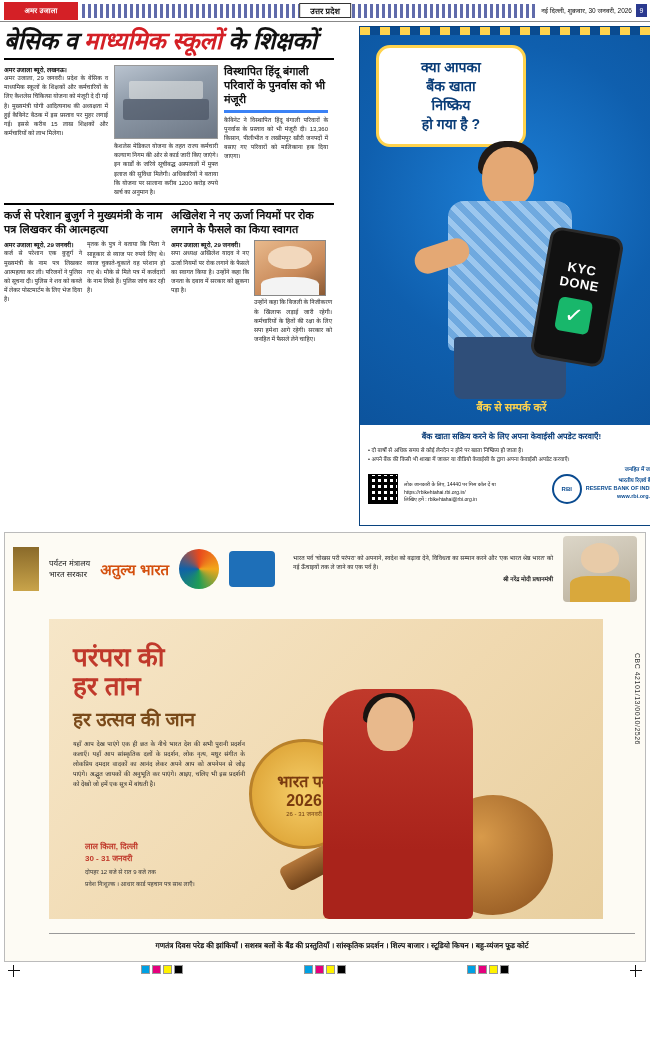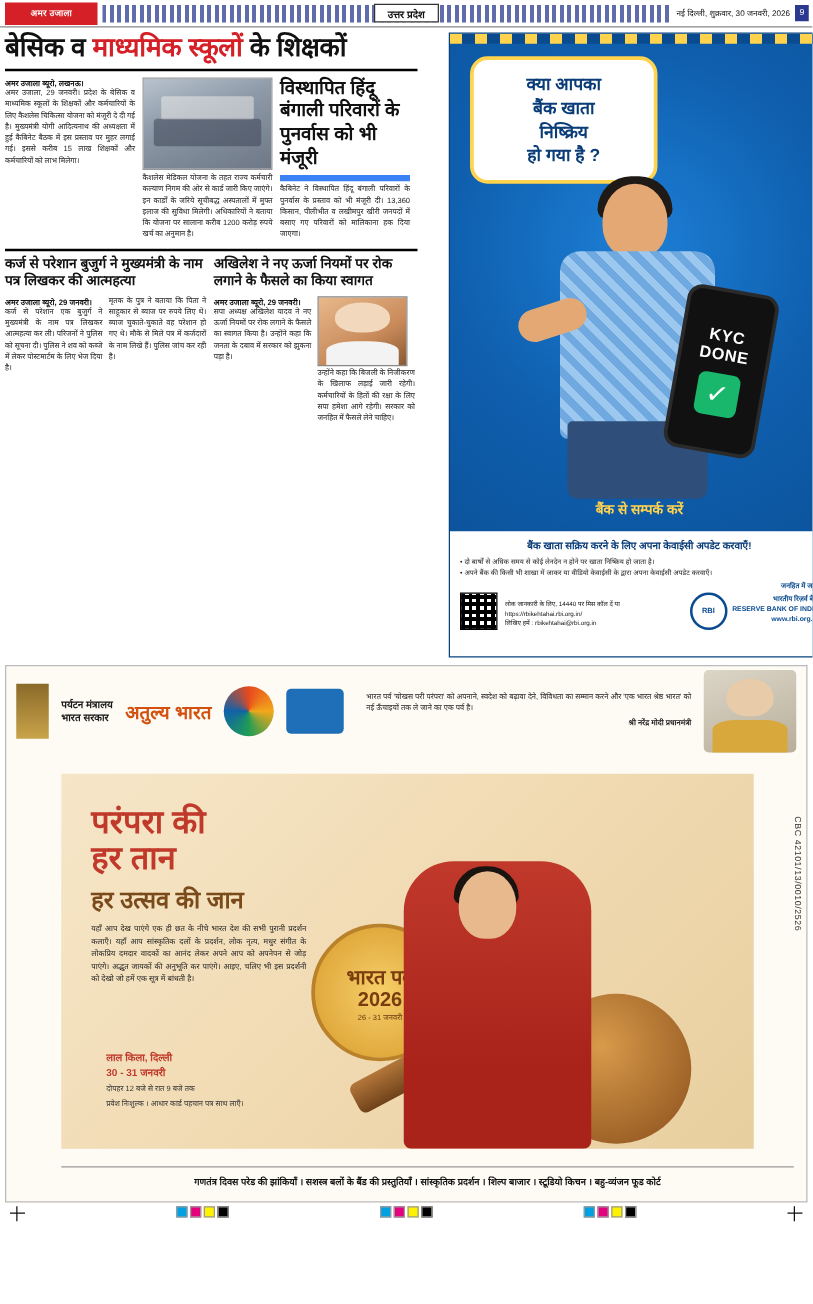--- a/index.html
+++ b/index.html
@@ -45,22 +45,23 @@
   }
 
   
   .body-grid { display: flex; padding: 4px 4px 0 4px; gap: 5px; }
   .col-left { width: 330px; }
   .col-right { width: 305px; }
 
   
   .headline-block { border-bottom: 2px solid #000; padding-bottom: 3px; }
   .headline {
-    font-size: 21px; line-height: 1.22; font-weight: bold; color: #111;
+    font-size: 24px; line-height: 1.22; font-weight: bold; color: #111;
     letter-spacing: -.2px;
+    font-style: italic;
   }
   .headline .hl-red { color: #d42026; }
   .subhead-bar {
     background: #d42026; color: #fff; font-size: 8px; font-weight: bold;
     padding: 3px 5px; margin-top: 4px;
   }
 
   
   .art-cols { display: flex; gap: 6px; margin-top: 5px; }
   .art-col { width: 104px; }
@@ -76,22 +77,22 @@
   }
   .photo::after {
     content:""; position:absolute; left:8%; top:45%; width:84%; height:30%;
     background: rgba(60,70,85,.55); border-radius: 3px;
   }
   .photo::before {
     content:""; position:absolute; left:14%; top:20%; width:72%; height:26%;
     background: rgba(240,240,235,.5); border-radius:2px;
   }
   .sub-kicker {
-    font-size: 15px; font-weight: bold; line-height: 1.25; color:#111;
-    border-bottom: 5px solid #3b82f6; padding-bottom:3px; margin-bottom: 3px;
+    font-size: 11px; font-weight: bold; line-height: 1.25; color:#111;
+    border-bottom: 3px solid #3b82f6; padding-bottom:3px; margin-bottom: 3px;
   }
 
   
   .story-row { display:flex; gap:6px; margin-top:6px; border-top:2px solid #000; padding-top:4px;}
   .story { width: 161px; }
   .story-hd { font-size: 11px; font-weight:bold; line-height:1.25; color:#111; margin-bottom:4px; }
   .story-cols { display:flex; gap:5px; }
   .story-col { width: 78px; }
   .mugshot {
     width: 72px; height: 56px; float:left; margin:0 4px 2px 0;
@@ -183,21 +184,21 @@
   .kyc-urls{ font-size:5px; color:#111; line-height:1.5; flex:1;}
   .rbi-name{ font-size:5.5px; color:#0a4b90; font-weight:bold; text-align:right; line-height:1.4;}
 
   
   .bp-ad {
     margin: 6px 4px 0 4px; width: 642px; height: 430px;
     border:1px solid #bbb; background:#fdfbf4; position:relative; overflow:hidden;
   }
   .bp-top { display:flex; align-items:center; padding:6px 8px; gap:10px; height:72px;}
   .bp-emblem{ width:26px; height:44px; background:linear-gradient(#8a6a2a,#c9a44a); }
-  .bp-min{ font-size:8px; font-weight:bold; color:#1a1a1a; line-height:1.4;}
+  .bp-min{ font-size:8px; font-weight:normal; color:#1a1a1a; line-height:1.4;}
   .bp-incredible{ font-size:15px; font-weight:bold; color:#d4500f;}
   .bp-logo2{ width:40px;height:40px;border-radius:50%;
     background:conic-gradient(#e8491d,#f2a71b,#1f9d55,#1062a8,#e8491d);}
   .bp-logo3{ width:46px;height:36px;background:#1e6fb8;border-radius:4px;}
   .bp-quote{ flex:1; font-size:6px; color:#222; line-height:1.55; text-align:justify; padding-left:8px;}
   .bp-pm{
     width:74px;height:66px; background:linear-gradient(160deg,#dcd6c8,#b8ae9a);
     border-radius:4px; position:relative;
   }
   .bp-pm::before{content:"";position:absolute;left:24%;top:10%;width:52%;height:46%;

